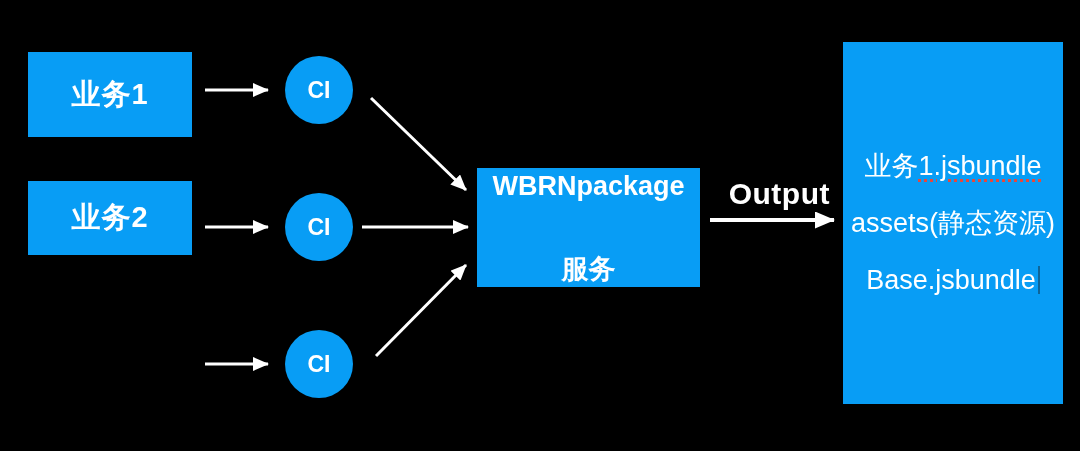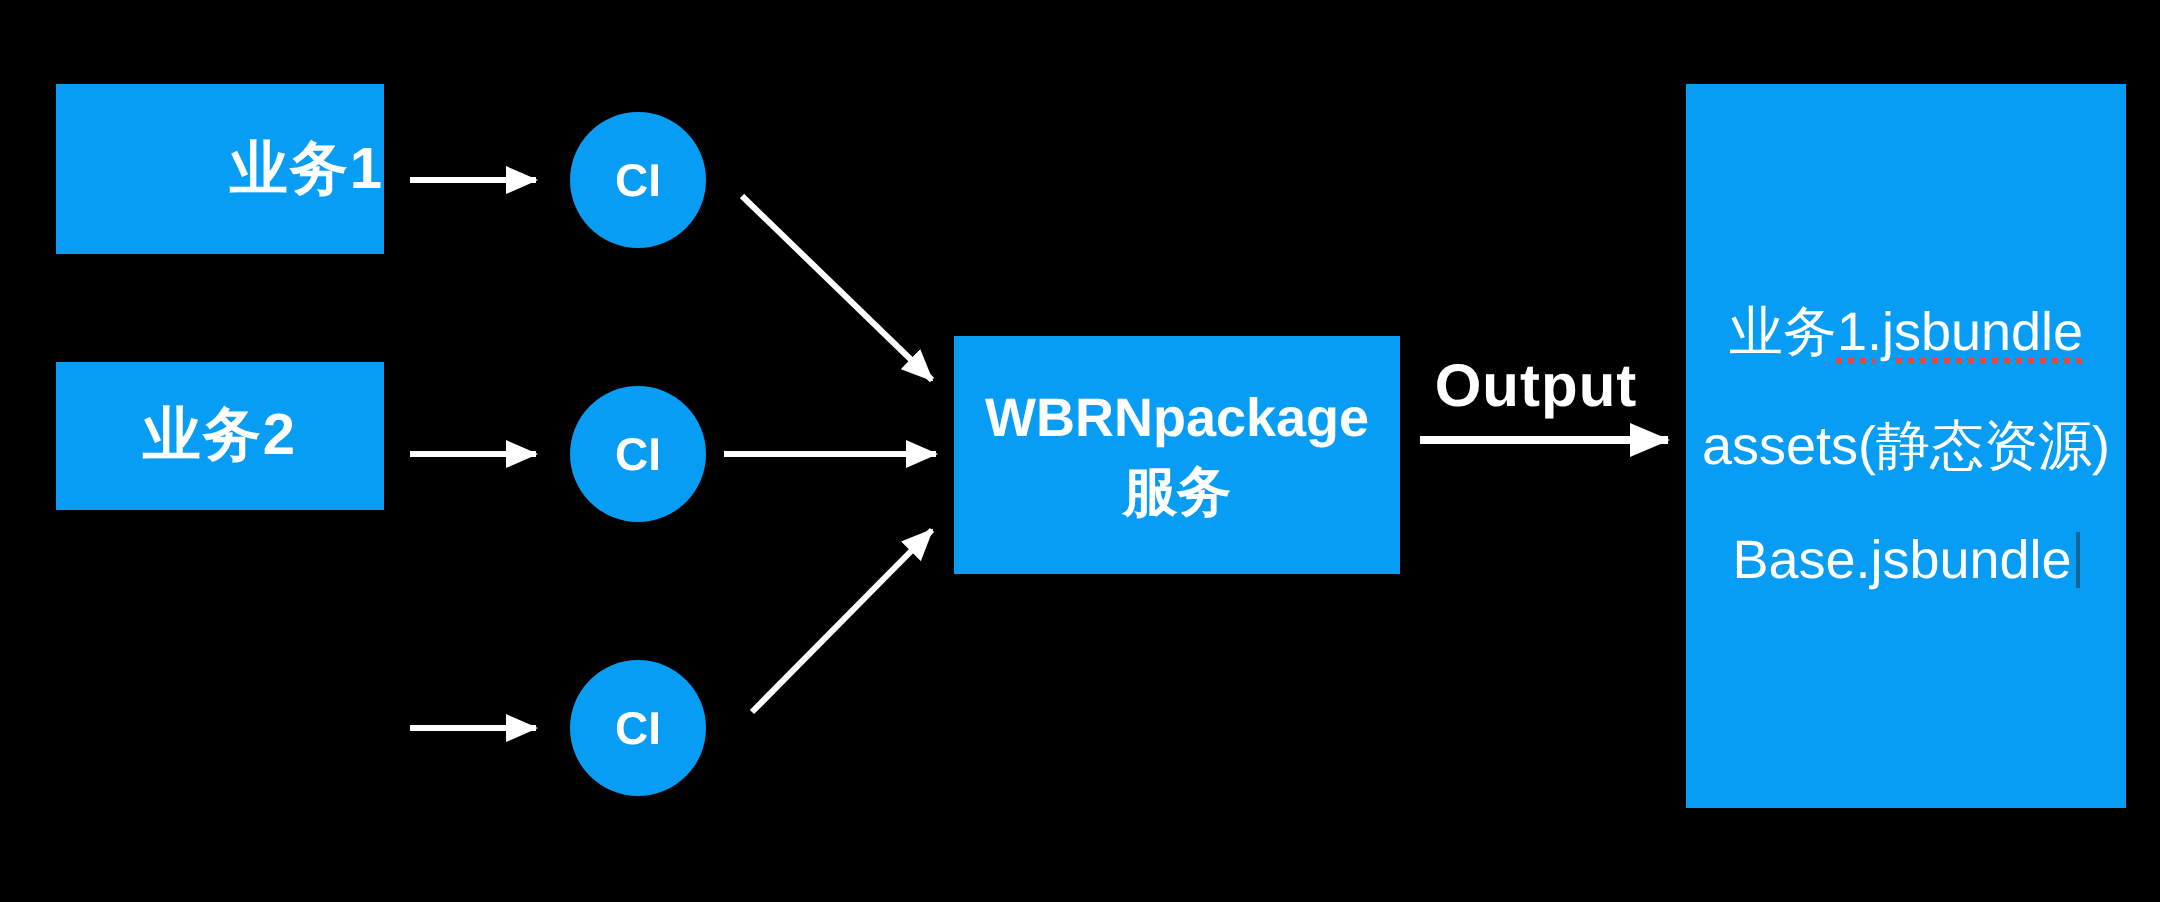--- a/index.html
+++ b/index.html
@@ -19,40 +19,41 @@
     justify-content:center;
     text-align:center;
   }
   .src-box{
     width:164px;height:85px;
     left:28px;
     font-size:29px;
     font-weight:bold;
     letter-spacing:1px;
   }
-  .src-1{top:42px;justify-content:flex-end;}
+  .src-1{top:52px;}
   .src-2{top:181px;height:74px;}
   .src-3{top:322px;}
   .ci-circle{
     width:68px;height:68px;
     border-radius:50%;
     left:285px;
     font-size:23px;
     font-weight:bold;
   }
   .ci-1{top:56px;}
   .ci-2{top:193px;}
   .ci-3{top:330px;}
   .service-box{
     left:477px;top:168px;
     width:223px;height:119px;
     font-size:27px;
     font-weight:bold;
     line-height:1.35;
     flex-direction:column;
+    justify-content:space-between;
   }
   .artifact-box{
     left:843px;top:42px;
     width:220px;height:362px;
     flex-direction:column;
     font-size:27px;
     font-weight:normal;
     line-height:37px;
     gap:20px;
   }
@@ -69,21 +70,21 @@
     display:inline-block;
     width:2px;height:28px;
     background:rgba(20,55,75,0.55);
     vertical-align:-5px;
     margin-left:2px;
   }
   .output-label{
     position:absolute;
     left:706px;top:177px;
     width:124px;
-    text-align:center;
+    text-align:right;
     color:#fff;
     font-size:30px;
     font-weight:bold;
     letter-spacing:0.5px;
   }
   svg.arrows{position:absolute;left:0;top:0;}
 </style>
 </head>
 <body>
 

